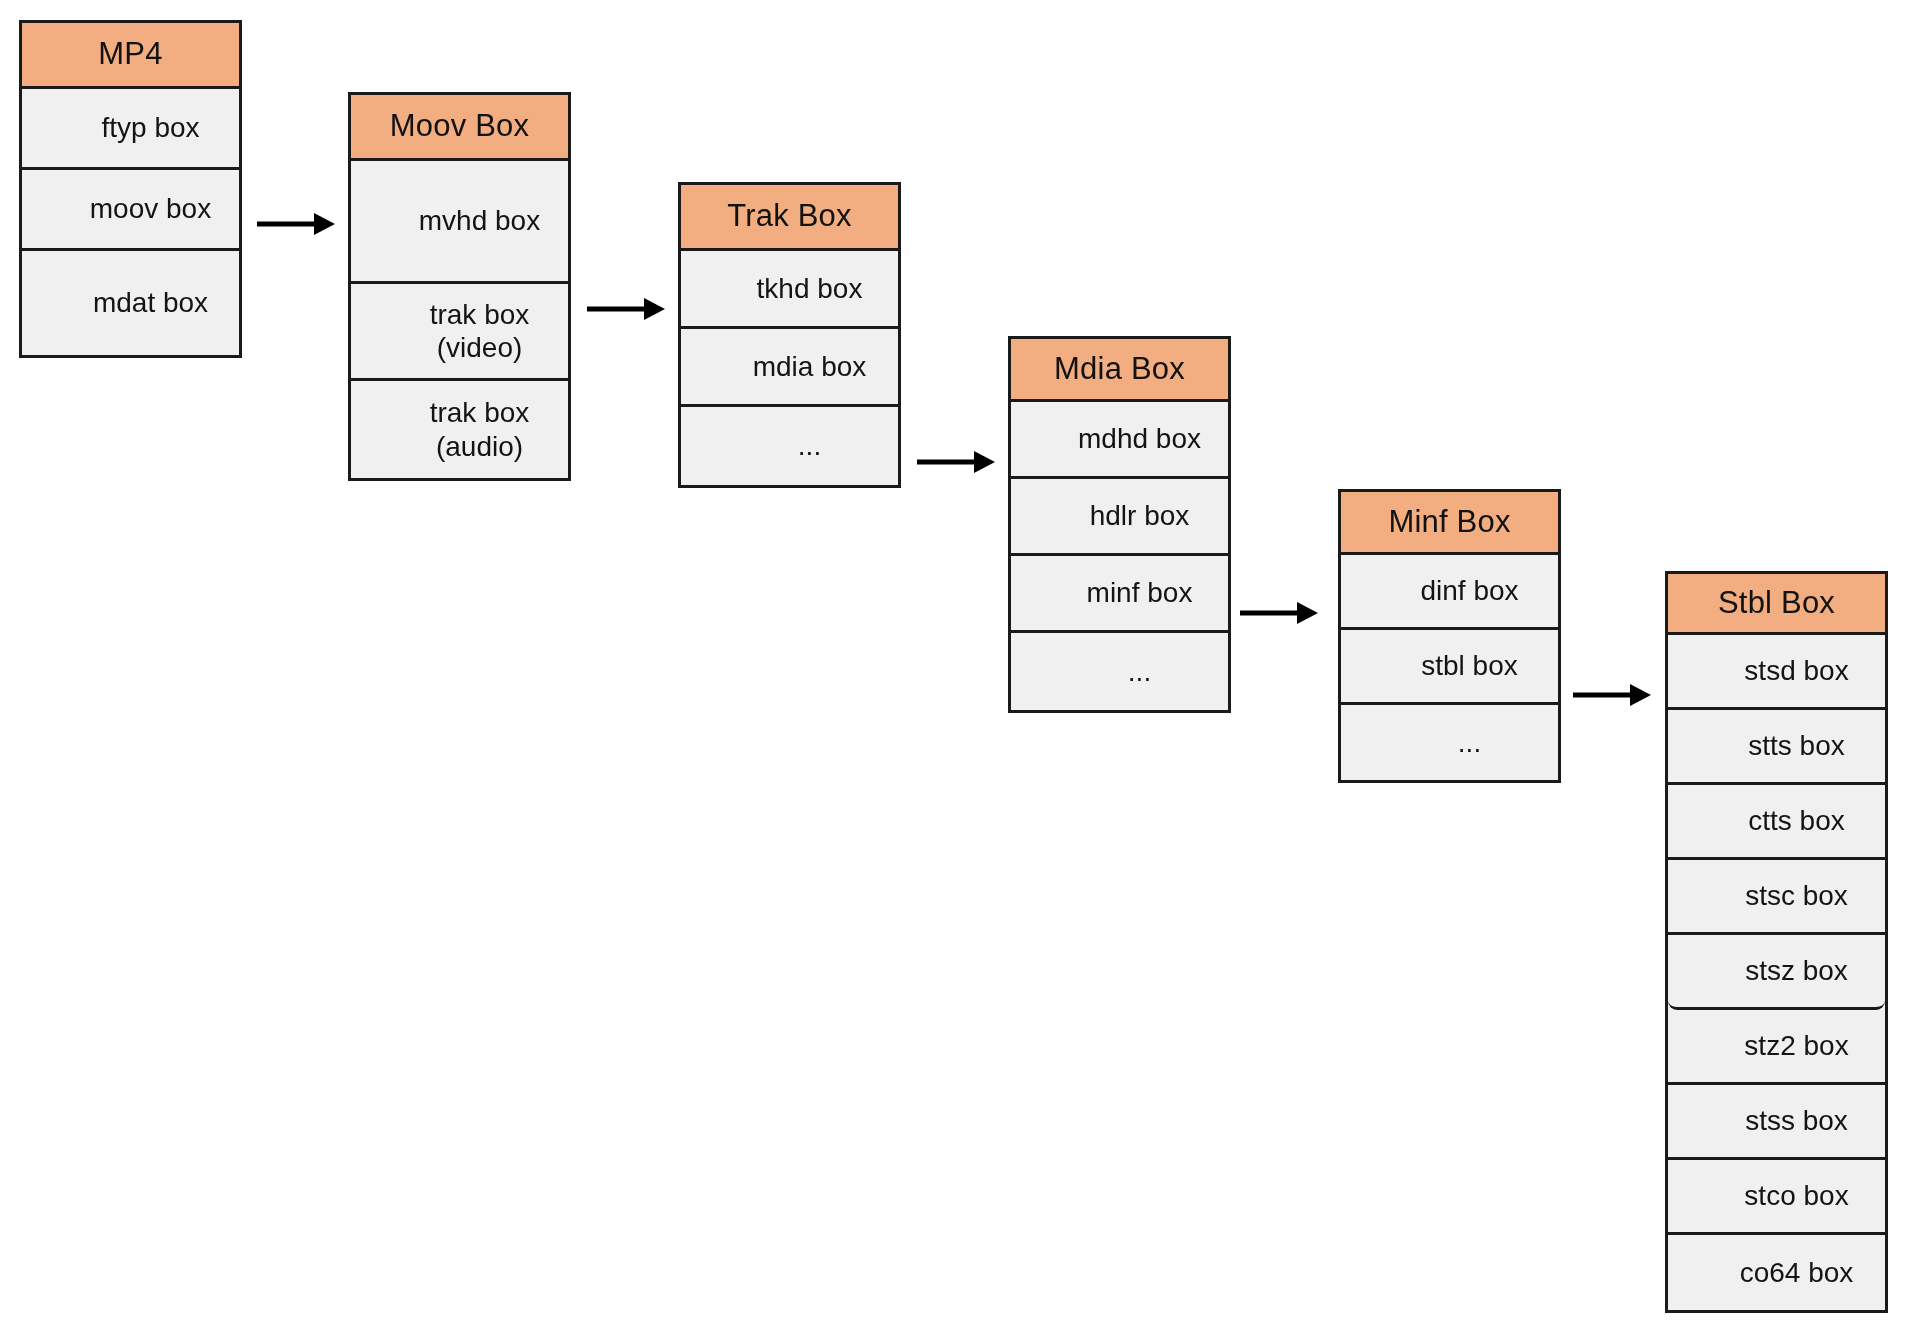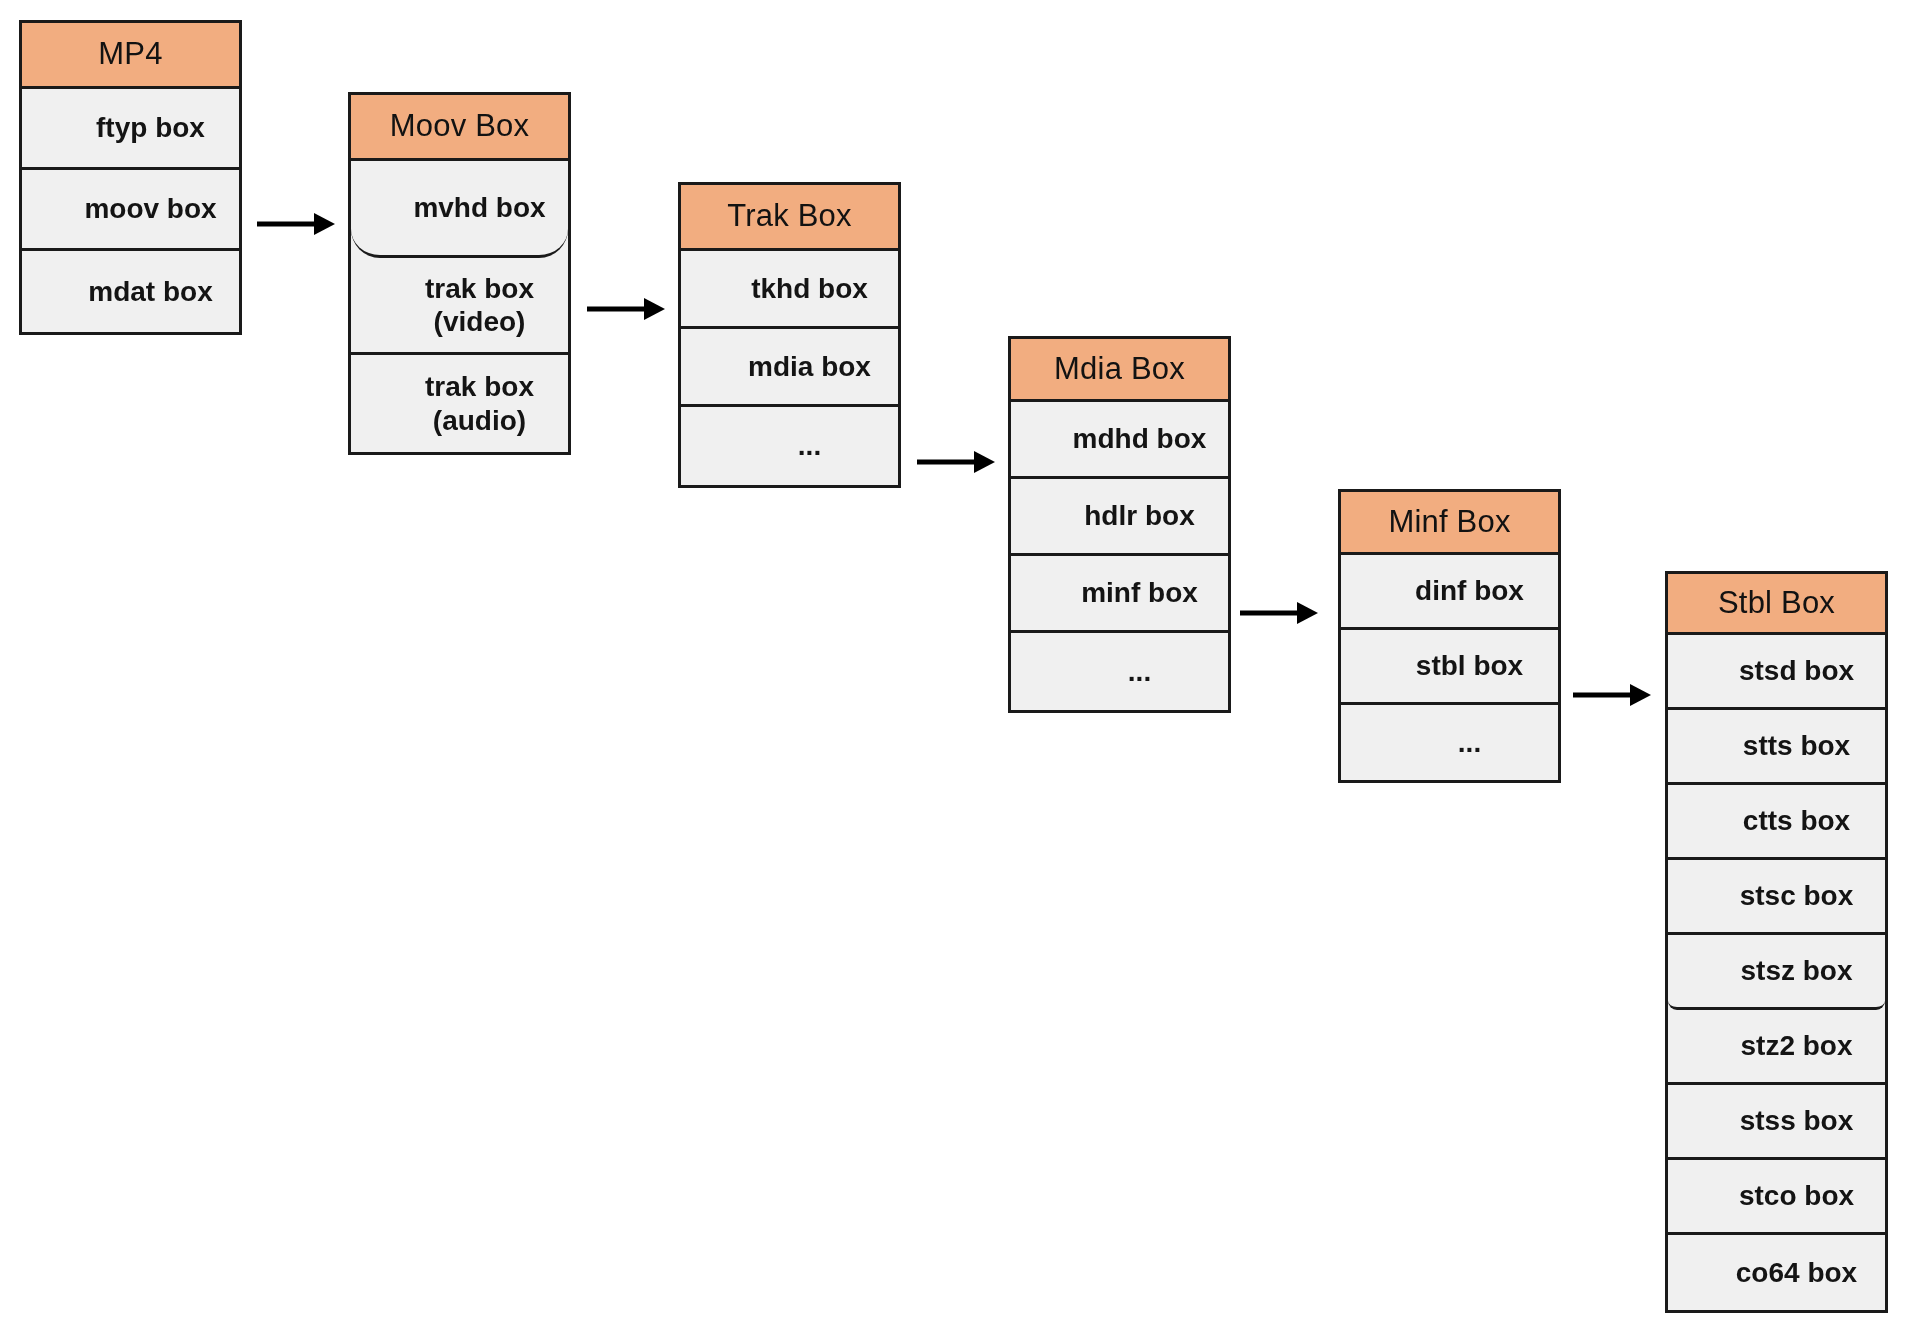--- a/index.html
+++ b/index.html
@@ -39,21 +39,21 @@
   }
   .box-row {
     box-sizing: border-box;
     background: #f0f0f0;
     border-bottom: 3px solid #1a1a1a;
     display: flex;
     align-items: center;
     justify-content: center;
     color: #141414;
     font-size: 28px;
-    font-weight: 700;
+    font-weight: 400;
     line-height: 1.18;
     text-align: center;
     white-space: pre-line;
     padding-left: 40px;
   }
   .box-row:last-child {
     border-bottom: none;
   }
   .arrow {
     position: absolute;
@@ -63,25 +63,25 @@
   .arrow svg { display: block; overflow: visible; }
 </style>
 </head>
 <body>
 
 <div id="canvas">
     <div class="box-group" style="left: 19px; top: 20px; width: 223px;">
       <div class="box-header" style="height: 66px;">MP4</div>
       <div class="box-row" style="height: 81px;">ftyp box</div>
       <div class="box-row" style="height: 81px;">moov box</div>
-      <div class="box-row" style="height: 81px;">mdat box</div>
+      <div class="box-row" style="height: 104px;">mdat box</div>
     </div>
     <div class="box-group" style="left: 348px; top: 92px; width: 223px;">
       <div class="box-header" style="height: 66px;">Moov Box</div>
-      <div class="box-row" style="height: 97px; border-radius: 29px;">mvhd box</div>
+      <div class="box-row" style="height: 123px;">mvhd box</div>
       <div class="box-row" style="height: 97px;">trak box
 (video)</div>
       <div class="box-row" style="height: 97px;">trak box
 (audio)</div>
     </div>
     <div class="box-group" style="left: 678px; top: 182px; width: 223px;">
       <div class="box-header" style="height: 66px;">Trak Box</div>
       <div class="box-row" style="height: 78px;">tkhd box</div>
       <div class="box-row" style="height: 78px;">mdia box</div>
       <div class="box-row" style="height: 78px;">...</div>

